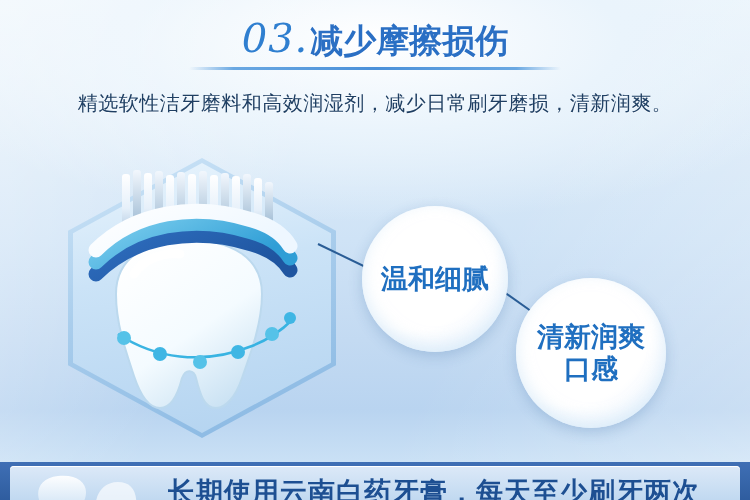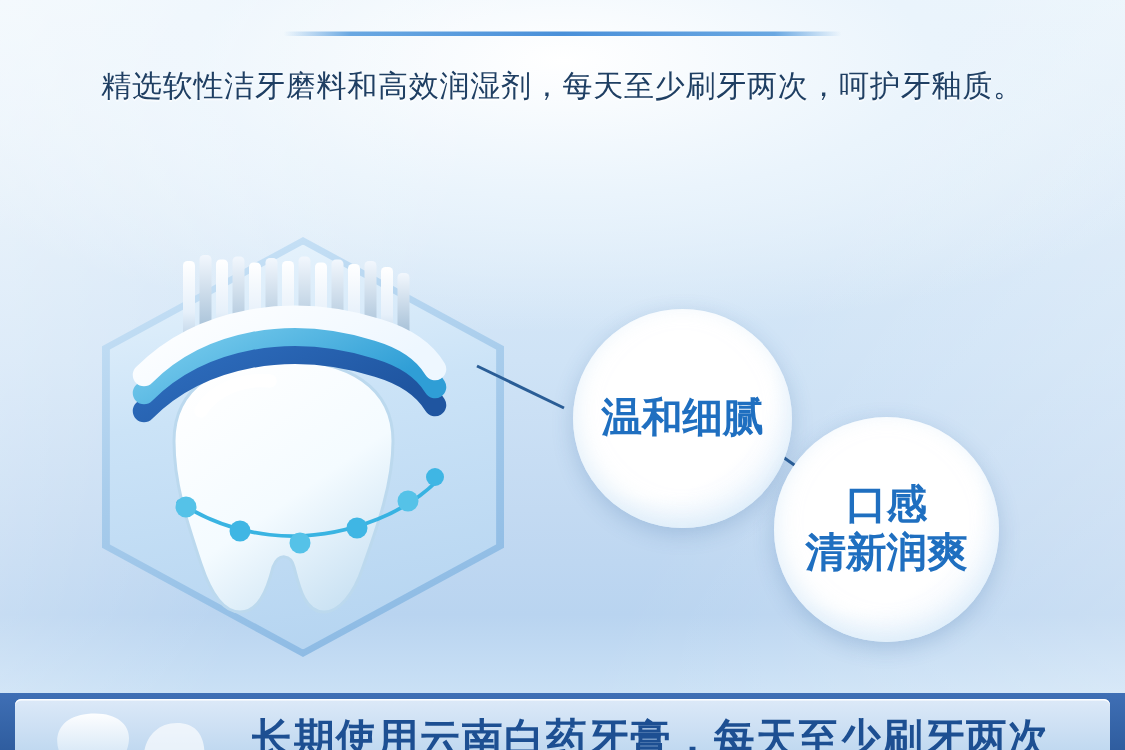--- a/index.html
+++ b/index.html
@@ -78,21 +78,21 @@
   .tooth-svg{position:absolute;left:8px;top:24px;}
 
   
   .bubble{
     position:absolute;border-radius:50%;
     background:radial-gradient(circle at 34% 28%, #ffffff 0%, #ffffff 58%, #f2f8fe 78%, #e3eff9 100%);
     box-shadow:0 4px 14px rgba(45,95,155,0.22), inset 0 -6px 16px rgba(200,225,245,0.55);
     display:flex;align-items:center;justify-content:center;text-align:center;
     color:#1f6fc0;font-family:"DejaVu Sans", sans-serif;font-weight:bold;
   }
-  #bubble-1{left:382px;top:206px;width:146px;height:146px;font-size:27px;line-height:1.18;}
+  #bubble-1{left:362px;top:206px;width:146px;height:146px;font-size:27px;line-height:1.18;}
   #bubble-2{left:516px;top:278px;width:150px;height:150px;font-size:27px;line-height:1.18;}
   .bubble span{display:block;}
 
   .connector{position:absolute;left:300px;top:190px;pointer-events:none;}
 
   
   .bottom-band{
     position:absolute;left:0;top:462px;width:750px;height:38px;
     background:linear-gradient(180deg,#3f6fb5 0%, #2f5d9f 100%);
     overflow:hidden;
@@ -109,22 +109,26 @@
     font-size:27px;color:#1d4f92;letter-spacing:1px;white-space:nowrap;overflow:hidden;
   }
   .band-tooth{position:absolute;left:24px;top:470px;}
 </style>
 </head>
 <body>
 
 <div class="page">
 
   <div class="header">
+    <div class="title-row">
+      <span class="title-num">03.</span>
+      <span class="title-text">减少摩擦损伤</span>
+    </div>
     <div class="title-underline"></div>
-    <div class="subtitle">精选软性洁牙磨料和高效润湿剂，每天至少刷牙两次，呵护牙釉质。</div>
+    <div class="subtitle">精选软性洁牙磨料和高效润湿剂，减少日常刷牙磨损，清新润爽。</div>
   </div>
 
   <div class="hex-wrap">
     <div class="hex"></div>
     <div class="hex-inner"></div>
 
     <svg class="bristles" width="170" height="92" viewBox="0 0 170 92">
       <defs>
         <linearGradient id="brg" x1="0" y1="0" x2="0" y2="1">
           <stop offset="0%" stop-color="#ffffff"></stop>
@@ -206,22 +210,22 @@
   </svg>
 
   <div class="bubble" id="bubble-1">
     <div>
       <span>温和细腻</span>
     </div>
   </div>
 
   <div class="bubble" id="bubble-2">
     <div>
+      <span>清新润爽</span>
       <span>口感</span>
-      <span>清新润爽</span>
     </div>
   </div>
 
   <div class="bottom-band">
     <div class="band-inner"></div>
   </div>
 
   <svg class="band-tooth" width="120" height="40" viewBox="0 0 120 40">
     <defs>
       <linearGradient id="btg" x1="0" y1="0" x2="0" y2="1">

